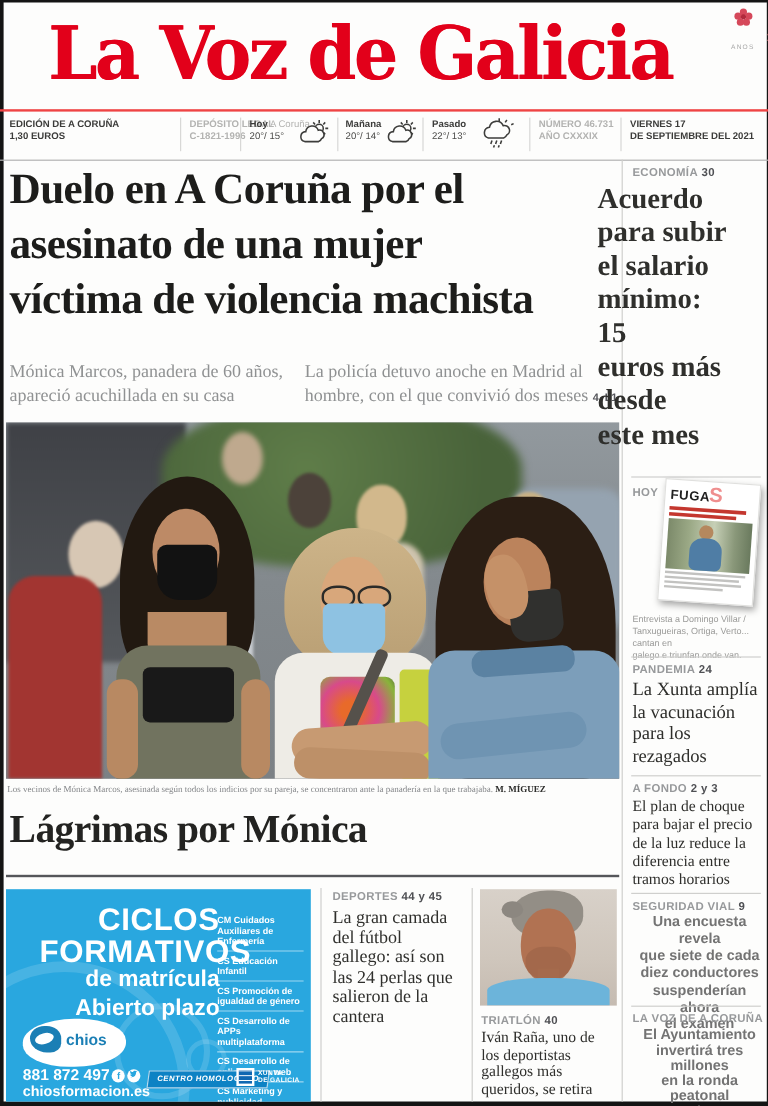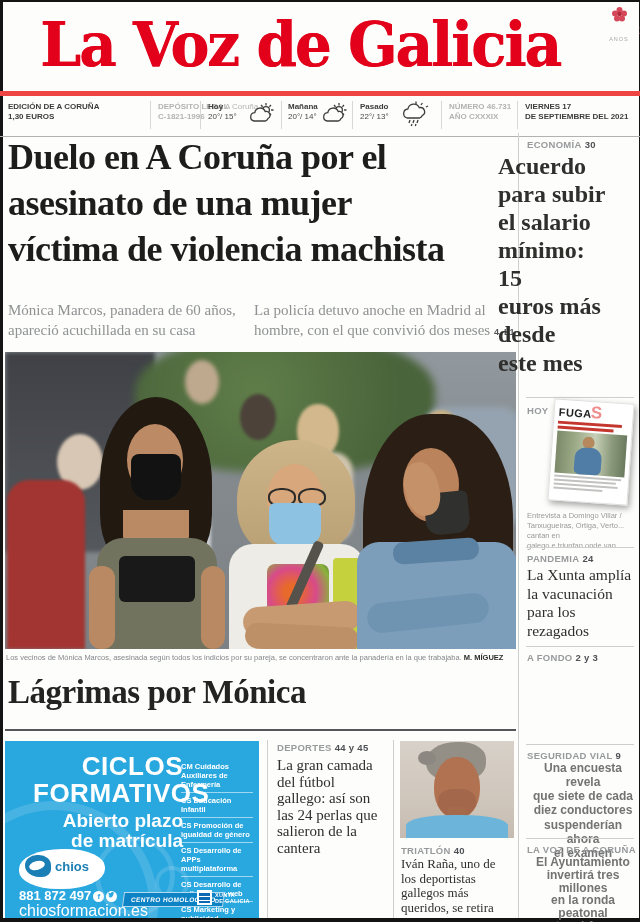--- a/index.html
+++ b/index.html
@@ -10,35 +10,35 @@
   .abs{position:absolute;}
   
   #masthead-title{left:0;right:40px;top:2px;text-align:center;
     font-family:"DejaVu Serif","Liberation Serif",serif;font-weight:bold;
     font-size:58px;line-height:86px;color:#e2001a;letter-spacing:-2px;
     transform:scaleY(1.06);text-shadow:0.6px 0 #e2001a;}
   #anniv{right:5px;top:6px;width:32px;text-align:center;color:#e2001a;}
   #anniv .num{font-size:10px;font-weight:bold;color:#e87a7a;line-height:10px;margin-left:36px;}
   #anniv .lbl{font-size:5.5px;color:#a9a9a9;letter-spacing:1px;line-height:7px;}
   
-  #infobar{left:0;right:0;top:91px;height:40px;border-top:5px solid #ef4444;border-bottom:1px solid #b2b2b2;}
+  #infobar{left:0;right:0;top:91px;height:40px;border-top:2px solid #ef4444;border-bottom:1px solid #b2b2b2;}
   .ib{position:absolute;top:6px;font-size:8px;line-height:10px;}
   .ib b{color:#3c3c3a;}
   .ib.gray{color:#b3b3b1;font-weight:bold;}
   .ib .place{color:#b3b3b1;font-weight:normal;}
   .vr{position:absolute;top:5px;height:28px;width:1px;background:#d8d8d6;}
   .wicon{position:absolute;top:5px;}
   
   #lead-headline{left:8px;top:134px;width:508px;font-weight:bold;font-size:36px;
     line-height:1.28;color:#1d1d1b;letter-spacing:-0.5px;white-space:pre-line;}
   .subhead{top:301px;font-size:15px;line-height:1.32;color:#8f9192;white-space:pre-line;}
   .pgref{font-family:"Liberation Sans",sans-serif;font-weight:bold;font-size:9px;color:#54555a;}
   #photo{left:5px;top:352px;width:511px;height:297px;overflow:hidden;background:linear-gradient(180deg,#92999e,#83898d 45%,#7c8185);}
   .ph{position:absolute;}
-  #caption{left:6px;top:653px;width:508px;font-size:7.5px;color:#85878a;white-space:nowrap;}
+  #caption{left:6px;top:653px;width:508px;font-size:7.5px;color:#85878a;white-space:nowrap;font-family:Liberation Serif, serif;}
   #caption b{color:#2e2e2c;}
   #second-headline{left:8px;top:674px;width:420px;font-weight:bold;font-size:33px;color:#232321;letter-spacing:-0.5px;}
   #rule{left:5px;top:729px;width:511px;height:2px;background:#55565a;}
   
   .divv{position:absolute;width:1px;background:#cfcfcd;}
   .divh{position:absolute;height:1px;background:#cfcfcd;}
   
   .kicker{font-weight:bold;font-size:9.5px;letter-spacing:.3px;color:#97999b;}
   .kicker b{color:#4f5054;margin-left:3px;}
   .shead{font-family:"Liberation Serif","DejaVu Serif",serif;font-weight:bold;color:#2f2f2c;white-space:pre-line;}
@@ -60,21 +60,21 @@
   #ad-headline{position:absolute;left:28px;top:12px;width:150px;text-align:right;font-weight:bold;line-height:1.04;}
   #ad-headline .big{font-size:26px;letter-spacing:.5px;}
   #ad-headline .mid{font-size:19px;}
   #courses{position:absolute;right:6px;top:10px;width:72px;font-size:7.5px;font-weight:bold;line-height:1.2;}
   #courses li{list-style:none;border-bottom:1px solid rgba(255,255,255,.55);padding:3px 0;}
   #chios-blob{position:absolute;left:14px;top:108px;width:86px;height:40px;background:#fff;border-radius:50% 45% 50% 45%;}
   #chios-bird{position:absolute;left:20px;top:114px;width:26px;height:22px;background:#1b7fb5;border-radius:60% 60% 45% 70%;}
   #chios-wing{position:absolute;left:24px;top:120px;width:16px;height:9px;background:#fff;border-radius:50%;transform:rotate(-15deg);}
   #chios-word{position:absolute;left:50px;top:118px;font-weight:bold;font-size:13px;color:#1b7fb5;}
   #ad-phone{position:absolute;left:14px;top:147px;font-weight:bold;font-size:13px;}
-  #ad-web{position:absolute;left:14px;top:161px;font-weight:normal;font-size:16px;}
+  #ad-web{position:absolute;left:14px;top:161px;font-weight:bold;font-size:12px;}
   .soc{display:inline-block;width:11px;height:11px;border-radius:50%;background:#fff;color:#29a7df;
        font-size:8px;font-weight:bold;text-align:center;line-height:11px;vertical-align:1px;margin-left:2px;}
   #ribbon{position:absolute;left:118px;top:151px;background:#0d82c4;border:1px solid rgba(255,255,255,.7);
        transform:skewX(-8deg);padding:3px 7px;font-size:6.5px;font-weight:bold;letter-spacing:.4px;}
   #xunta{position:absolute;left:192px;top:149px;display:flex;align-items:center;gap:3px;}
   #xunta .shell{width:15px;height:15px;background:#fff;display:flex;align-items:center;justify-content:center;}
   #xunta .shell div{width:11px;height:11px;background:#1068b2;
        background-image:linear-gradient(#fff 1px,transparent 1px);background-size:11px 4px;}
   #xunta .tx{font-size:5.5px;font-weight:bold;line-height:6px;letter-spacing:.3px;}
   
@@ -259,20 +259,25 @@
   <div class="divh" style="left:526px;top:547px;width:108px"></div>
 
   <div class="abs kicker" style="left:527px;top:553px"><span>PANDEMIA</span><b>24</b></div>
   <div class="abs shead" style="left:527px;top:566px;width:110px;font-size:15.5px;line-height:1.2;font-weight:normal">La Xunta amplía
 la vacunación
 para los
 rezagados</div>
   <div class="divh" style="left:526px;top:646px;width:108px"></div>
 
   <div class="abs kicker" style="left:527px;top:652px"><span>A FONDO</span><b>2 y 3</b></div>
+  <div class="abs shead" style="left:527px;top:664px;width:112px;font-size:13px;line-height:1.18;font-weight:normal">El plan de choque
+para bajar el precio
+de la luz reduce la
+diferencia entre
+tramos horarios</div>
   <div class="divh" style="left:526px;top:744px;width:108px"></div>
 
   <div class="abs kicker" style="left:527px;top:750px"><span>SEGURIDAD VIAL</span><b>9</b></div>
   <div class="abs sans-story" style="left:527px;top:761px;width:112px;font-size:12px;line-height:1.18">Una encuesta revela
 que siete de cada
 diez conductores
 suspenderían ahora
 el examen</div>
   <div class="divh" style="left:526px;top:838px;width:108px"></div>
 
@@ -283,22 +288,22 @@
 entre el Agra y
 San Diego</span> </div>
 
   <div id="ad" class="abs">
     <div class="circle" style="left:-55px;top:60px;width:190px;height:190px"></div>
     <div class="circle" style="left:90px;top:95px;width:70px;height:70px;border-width:5px"></div>
     <div class="circle" style="left:150px;top:125px;width:26px;height:26px;border-width:4px"></div>
     <div id="ad-headline">
       <div class="big">CICLOS</div>
       <div class="big">FORMATIVOS</div>
+      <div class="mid">de matrícula</div>
       <div class="mid" style="margin-top:4px">Abierto plazo</div>
-      <div class="mid">de matrícula</div>
     </div>
     <ul id="courses">
       <li>CM Cuidados Auxiliares de Enfermería</li>
       <li>CS Educación Infantil</li>
       <li>CS Promoción de igualdad de género</li>
       <li>CS Desarrollo de APPs multiplataforma</li>
       <li>CS Desarrollo de aplicaciones web</li>
       <li>CS Marketing y publicidad</li>
 
     </ul>

